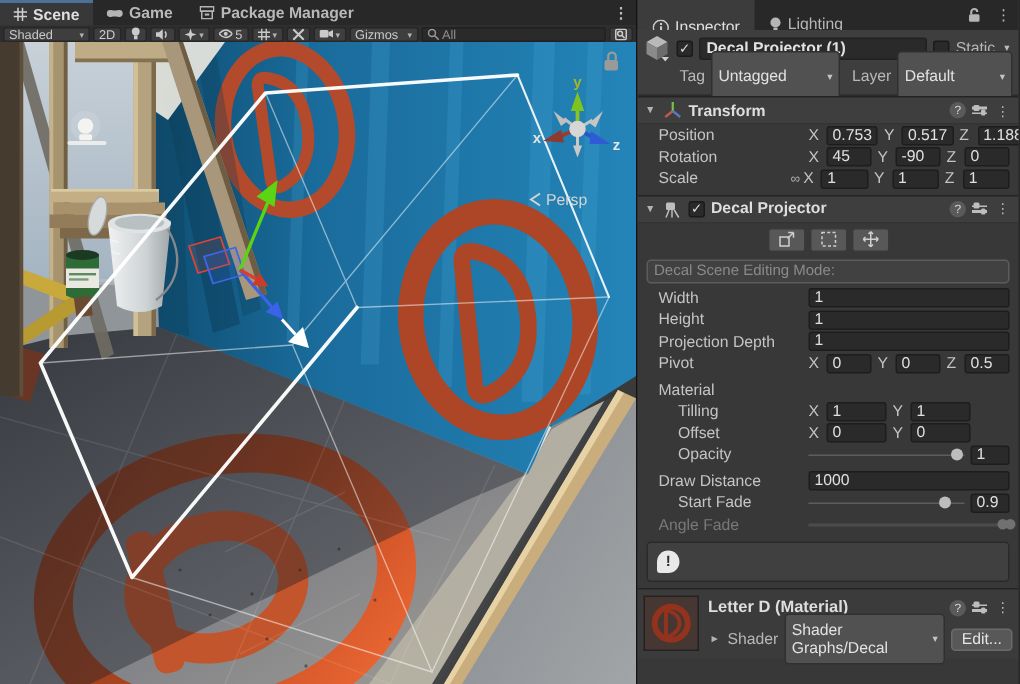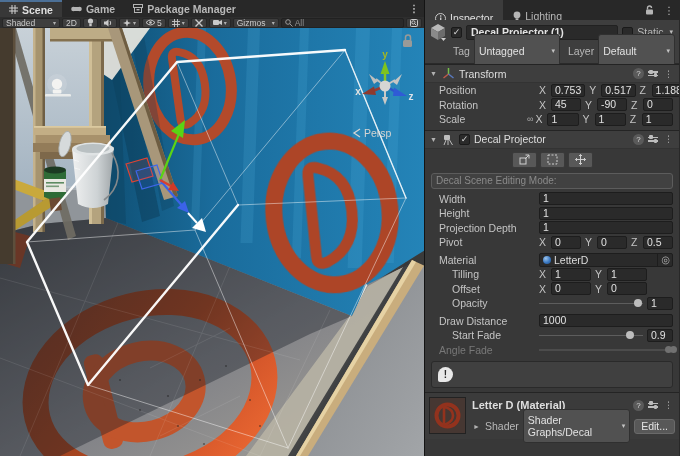--- a/index.html
+++ b/index.html
@@ -34,21 +34,21 @@
   .go-header { background:#3e3e3e; border-bottom:1px solid #2a2a2a; padding:3px 4px 4px 4px; }
   .go-row1 { display:flex; align-items:center; gap:4px; height:18px; }
   .go-row2 { display:flex; align-items:center; gap:4px; height:16px; margin-top:2px; padding-left:24px; }
   .namefield { flex:1; background:#2a2a2a; border:1px solid #212121; border-radius:2px; height:15px; line-height:13px; padding:0 4px; color:#e2e2e2; font-weight:bold; }
   .chk { width:11px; height:11px; background:#2a2a2a; border:1px solid #1a1a1a; border-radius:2px; color:#dadada; font-size:9px; line-height:9px; text-align:center; flex:none; }
   .minilab { color:#b9b9b9; }
   .dd { background:#515151; border:1px solid #303030; border-radius:3px; height:14px; display:flex; align-items:center; padding:16px 4px; color:#e2e2e2; gap:3px; }
   .dd .caret { margin-left:auto; font-size:7px; color:#c4c4c4; }
 
   .comp-header { height:19px; background:#3e3e3e; border-top:1px solid #242424; border-bottom:1px solid #333; display:flex; align-items:center; gap:4px; padding:0 4px; flex:none; }
-  .comp-title { font-weight:normal; color:#dedede; flex:1; }
+  .comp-title { font-weight:bold; color:#dedede; flex:1; }
   .fold { color:#b2b2b2; font-size:7px; width:9px; text-align:center; }
   .hicon { color:#bdbdbd; font-size:9px; padding:0 2px; }
   .helpq { width:11px; height:11px; border-radius:50%; background:#5a5a5a; color:#d8d8d8; font-size:8px; line-height:11px; text-align:center; }
   .preseti { display:flex; flex-direction:column; gap:2px; width:10px; }
   .preseti i { display:block; height:1.5px; background:#bdbdbd; position:relative; }
   .preseti i::after { content:""; position:absolute; top:-1.2px; width:3.5px; height:4px; background:#bdbdbd; border-radius:1px; }
   .preseti i:nth-child(1)::after { left:1px; } .preseti i:nth-child(2)::after { right:1px; }
 
   .prow { display:flex; align-items:center; height:14.5px; padding:0 6px 0 14px; flex:none; }
   .plab { width:100px; flex:none; color:#c4c4c4; white-space:nowrap; overflow:hidden; }
@@ -585,27 +585,20 @@
         <span class="axl">X</span>
           <div class="fin">0</div>
         <span class="axl">Y</span>
           <div class="fin">0</div>
         <span class="axl">Z</span>
           <div class="fin">0.5</div>
       </div>
     </div>
     <div class="prow" style="margin-top:3px">
       <span class="plab">Material</span>
-      <div class="pfields">
-        <div class="objfield">
-          <span class="matdot"></span>
-          <span class="otext">LetterD</span>
-          <span class="picker">◎</span>
-        </div>
-      </div>
     </div>
     <div class="prow">
       <span class="plab ind">Tilling</span>
       <div class="pfields">
         <span class="axl">X</span>
           <div class="fin fixed2">1</div>
         <span class="axl">Y</span>
           <div class="fin fixed2">1</div>
       </div>
     </div>

